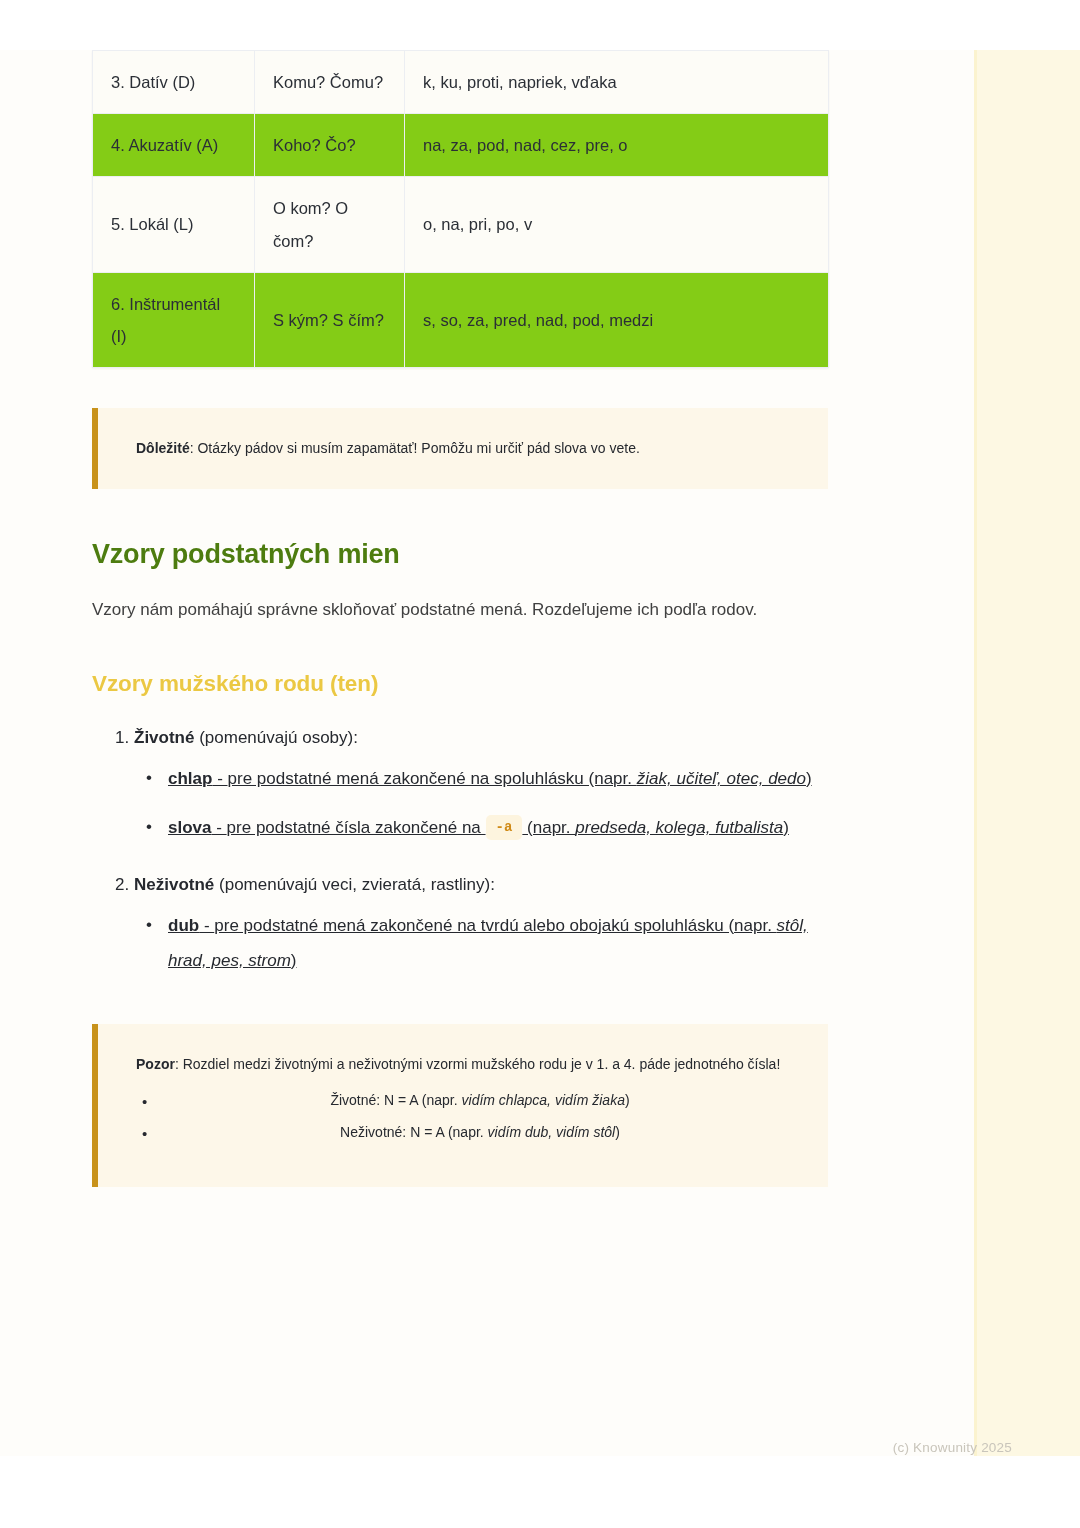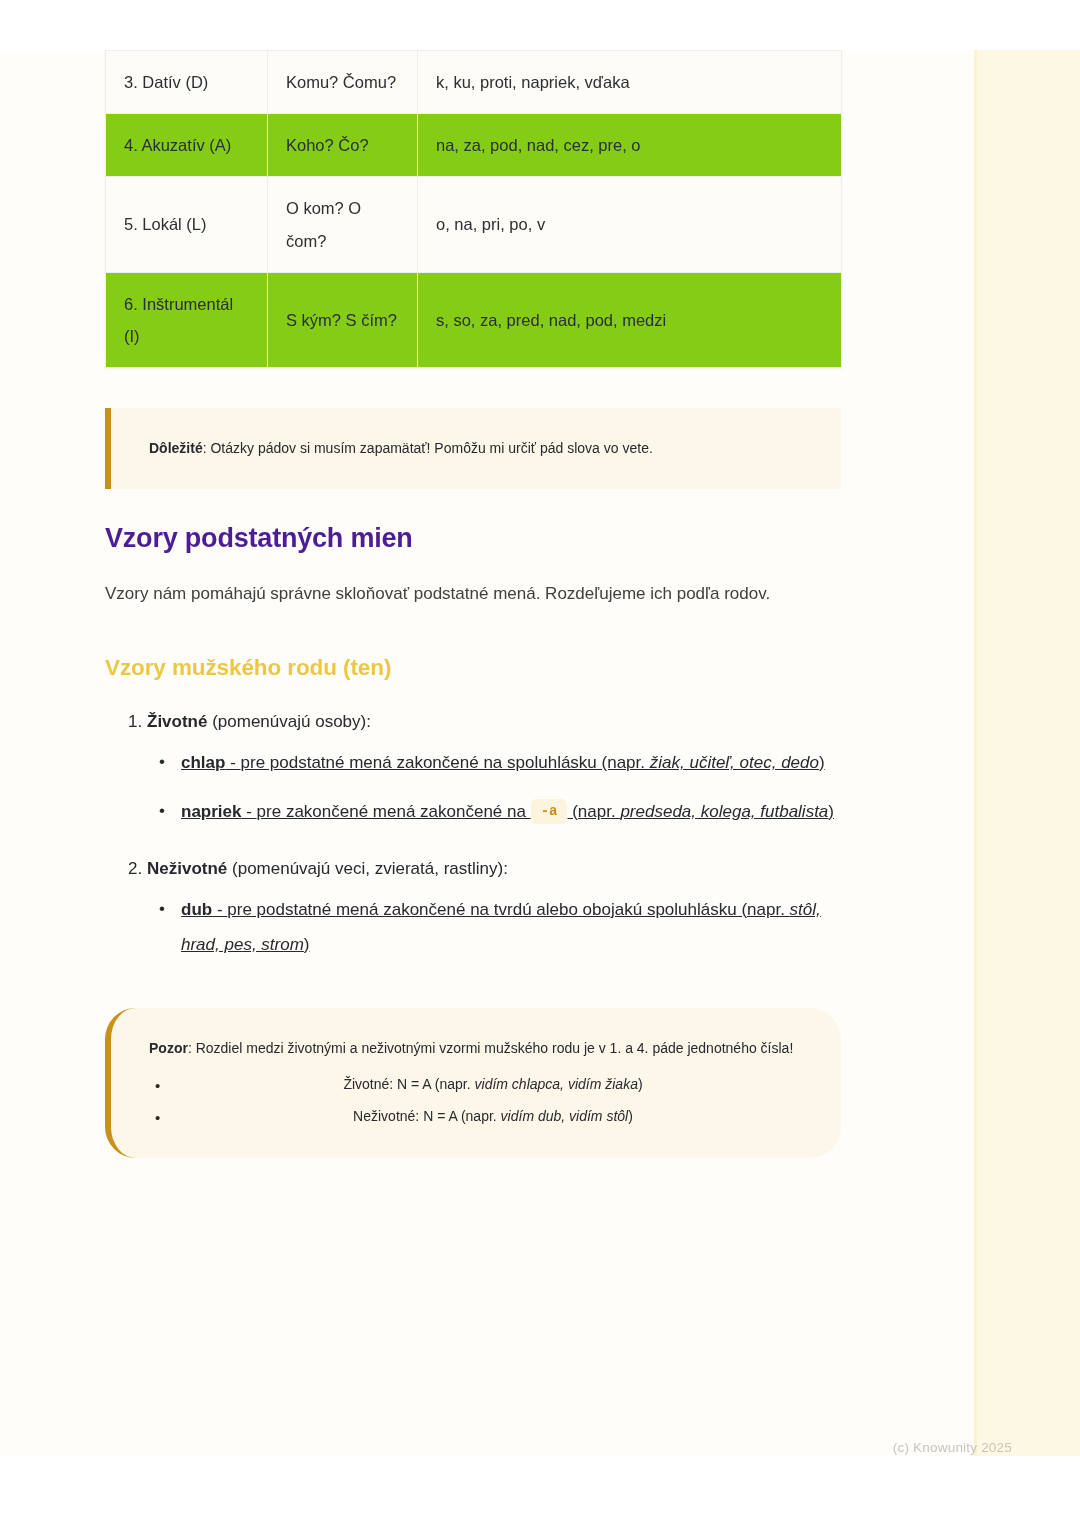--- a/index.html
+++ b/index.html
@@ -37,21 +37,21 @@
     top: 50px;
     left: 0;
     width: 974px;
     height: 1406px;
     background: #fefdfa;
   }
 
   .content {
     position: absolute;
     top: 50px;
-    left: 105px;
+    left: 92px;
     width: 736px;
   }
 
   
   table.cases {
     width: 736px;
     border-collapse: collapse;
     table-layout: fixed;
     font-size: 16.5px;
     color: #2b2f36;
@@ -97,28 +97,28 @@
   }
   .callout ul li::before {
     content: "•";
     position: absolute;
     left: -20px;
     top: 0;
     color: #26292f;
     font-size: 15px;
   }
 
-  .callout-pozor { margin-top: 46px; padding-bottom: 26px; border-radius: 31px; }
+  .callout-pozor { margin-top: 46px; padding-bottom: 39px; }
 
   
   h2.sec {
-    margin: 34px 0 0 0;
+    margin: 50px 0 0 0;
     font-size: 27px;
     font-weight: 700;
-    color: #4c1d95;
+    color: #4d7c0f;
     letter-spacing: -0.2px;
   }
   h3.sub {
     margin: 44px 0 0 0;
     font-size: 22.5px;
     font-weight: 700;
     color: #ebc843;
     letter-spacing: -0.1px;
   }
 
@@ -240,21 +240,21 @@
     <p class="lead">Vzory nám pomáhajú správne skloňovať podstatné mená. Rozdeľujeme ich podľa rodov.</p>
 
     <h3 class="sub">Vzory mužského rodu (ten)</h3>
 
     <ol class="vzory">
 
       <li>
         <b>Životné</b><span> (pomenúvajú osoby):</span>
         <ul class="inner">
           <li><b>chlap</b><span> - </span><span>pre podstatné mená zakončené na spoluhlásku (napr. </span><i>žiak, učiteľ, otec, dedo</i><span>)</span></li>
-          <li><b>napriek</b><span> - </span><span>pre zakončené mená zakončené na </span><code class="chip">-a</code><span> (napr. </span><i>predseda, kolega, futbalista</i><span>)</span></li>
+          <li><b>slova</b><span> - </span><span>pre podstatné čísla zakončené na </span><code class="chip">-a</code><span> (napr. </span><i>predseda, kolega, futbalista</i><span>)</span></li>
         </ul>
       </li>
 
       <li>
         <b>Neživotné</b><span> (pomenúvajú veci, zvieratá, rastliny):</span>
         <ul class="inner">
           <li><b>dub</b><span> - </span><span>pre podstatné mená zakončené na tvrdú alebo obojakú spoluhlásku (napr. </span><i>stôl, hrad, pes, strom</i><span>)</span></li>
         </ul>
       </li>
 

